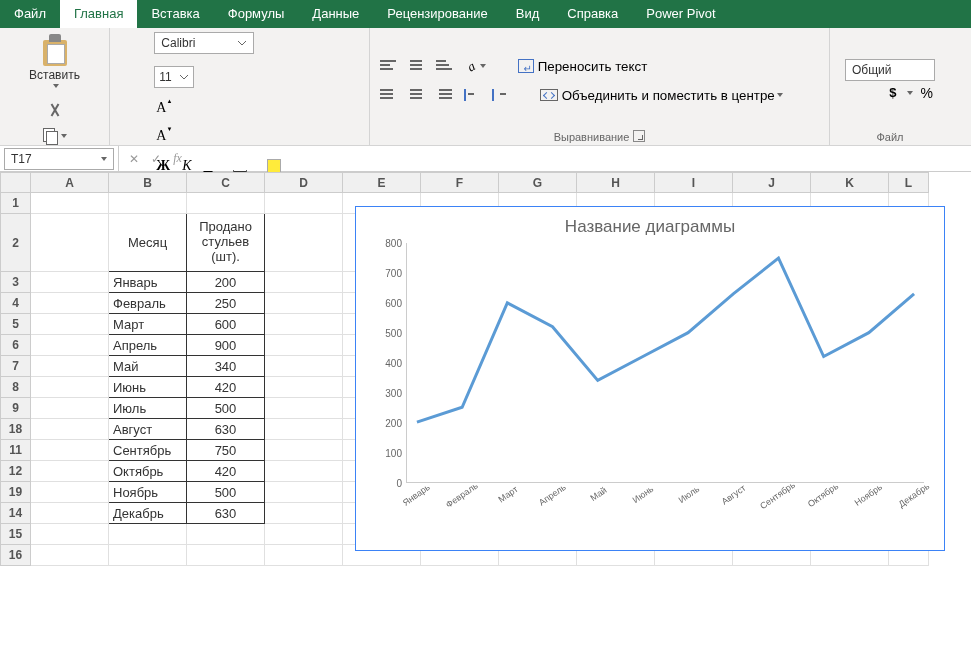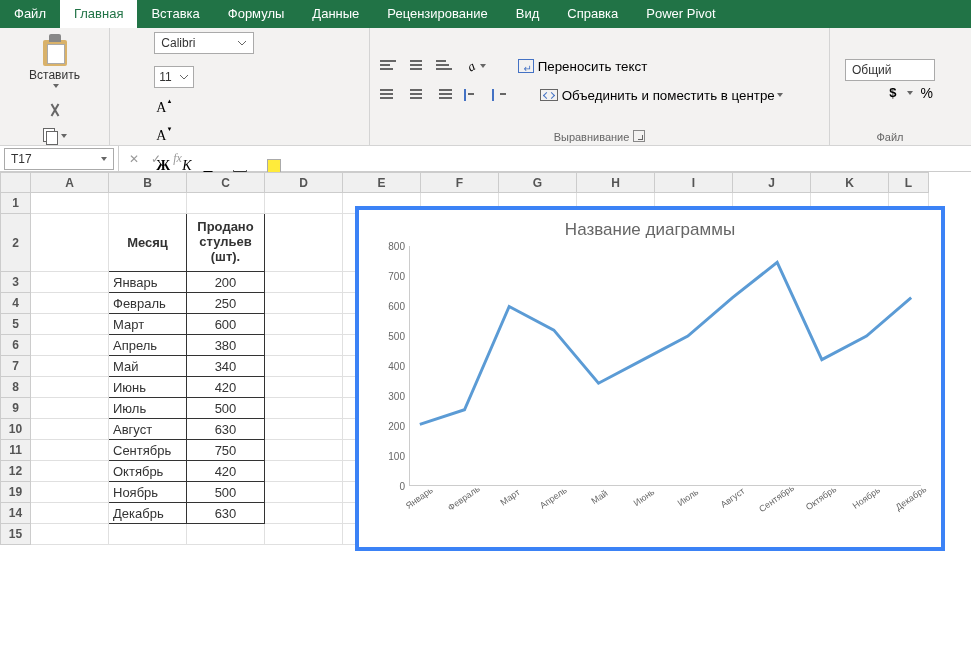--- a/index.html
+++ b/index.html
@@ -89,25 +89,25 @@
   
   .grid-area { position:relative; overflow:hidden; height:477px }
   table.sheet { border-collapse:collapse; table-layout:fixed }
   .colhdr, .rowhdr, .corner { background:#f0f0f0; border:1px solid #ccc; text-align:center; font-size:12px; color:#555 }
   .colhdr { height:20px }
   .rowhdr { width:30px }
   .corner { width:30px; height:20px }
   td.cell { border:1px solid #e0e0e0; height:21px; padding:0 4px; font-size:13px; background:#fff; white-space:nowrap }
   .colA{width:78px}.colB{width:78px}.colC{width:78px}.colD{width:78px}.colE{width:78px}.colF{width:78px}.colG{width:78px}.colH{width:78px}.colI{width:78px}.colJ{width:78px}.colK{width:78px}.colL{width:40px}
   td.b-all{border:1px solid #333}
-  .hdr-cell{font-weight:bold;text-align:center}
+  .hdr-cell{font-weight:normal;text-align:center}
   .num-c{text-align:center}
 
   
-  .chart { position:absolute; left:355px; top:34px; width:590px; height:345px; background:#fff; border:4px solid #3b82f6 }
+  .chart { position:absolute; left:355px; top:34px; width:590px; height:345px; background:#fff; border:1px solid #3b82f6 }
   .chart-title { text-align:center; font-size:17px; color:#666; padding:10px 0 6px }
   .chart-body { position:relative; height:280px; margin:0 20px 0 50px }
   .y-ticks { position:absolute; left:-40px; top:0; bottom:40px; width:36px }
   .y-tick { position:absolute; right:0; font-size:10px; color:#666; transform:translateY(-50%) }
   .plot { position:absolute; left:0; right:0; top:0; bottom:40px; border-left:1px solid #ccc; border-bottom:1px solid #ccc }
   .x-labels { position:absolute; left:0; right:0; bottom:0; height:40px }
   .x-label { position:absolute; font-size:9px; color:#666; transform:rotate(-35deg) translateX(-60%); transform-origin:left top; white-space:nowrap }
   svg.line { position:absolute; left:0; top:0; width:100%; height:100%; overflow:visible }
 </style>
 </head>
@@ -391,21 +391,21 @@
           <td class="cell colH"></td>
           <td class="cell colI"></td>
           <td class="cell colJ"></td>
           <td class="cell colK"></td>
           <td class="cell colL"></td>
         </tr>
         <tr>
           <th class="rowhdr">6</th>
           <td class="cell colA"></td>
           <td class="cell colB b-all">Апрель</td>
-          <td class="cell colC b-all num-c">380</td>
+          <td class="cell colC b-all num-c">900</td>
           <td class="cell colD"></td>
           <td class="cell colE"></td>
           <td class="cell colF"></td>
           <td class="cell colG"></td>
           <td class="cell colH"></td>
           <td class="cell colI"></td>
           <td class="cell colJ"></td>
           <td class="cell colK"></td>
           <td class="cell colL"></td>
         </tr>
@@ -448,21 +448,21 @@
           <td class="cell colE"></td>
           <td class="cell colF"></td>
           <td class="cell colG"></td>
           <td class="cell colH"></td>
           <td class="cell colI"></td>
           <td class="cell colJ"></td>
           <td class="cell colK"></td>
           <td class="cell colL"></td>
         </tr>
         <tr>
-          <th class="rowhdr">10</th>
+          <th class="rowhdr">18</th>
           <td class="cell colA"></td>
           <td class="cell colB b-all">Август</td>
           <td class="cell colC b-all num-c">630</td>
           <td class="cell colD"></td>
           <td class="cell colE"></td>
           <td class="cell colF"></td>
           <td class="cell colG"></td>
           <td class="cell colH"></td>
           <td class="cell colI"></td>
           <td class="cell colJ"></td>
@@ -524,20 +524,35 @@
           <td class="cell colF"></td>
           <td class="cell colG"></td>
           <td class="cell colH"></td>
           <td class="cell colI"></td>
           <td class="cell colJ"></td>
           <td class="cell colK"></td>
           <td class="cell colL"></td>
         </tr>
         <tr>
           <th class="rowhdr">15</th>
+          <td class="cell colA"></td>
+          <td class="cell colB"></td>
+          <td class="cell colC"></td>
+          <td class="cell colD"></td>
+          <td class="cell colE"></td>
+          <td class="cell colF"></td>
+          <td class="cell colG"></td>
+          <td class="cell colH"></td>
+          <td class="cell colI"></td>
+          <td class="cell colJ"></td>
+          <td class="cell colK"></td>
+          <td class="cell colL"></td>
+        </tr>
+        <tr>
+          <th class="rowhdr">16</th>
           <td class="cell colA"></td>
           <td class="cell colB"></td>
           <td class="cell colC"></td>
           <td class="cell colD"></td>
           <td class="cell colE"></td>
           <td class="cell colF"></td>
           <td class="cell colG"></td>
           <td class="cell colH"></td>
           <td class="cell colI"></td>
           <td class="cell colJ"></td>

